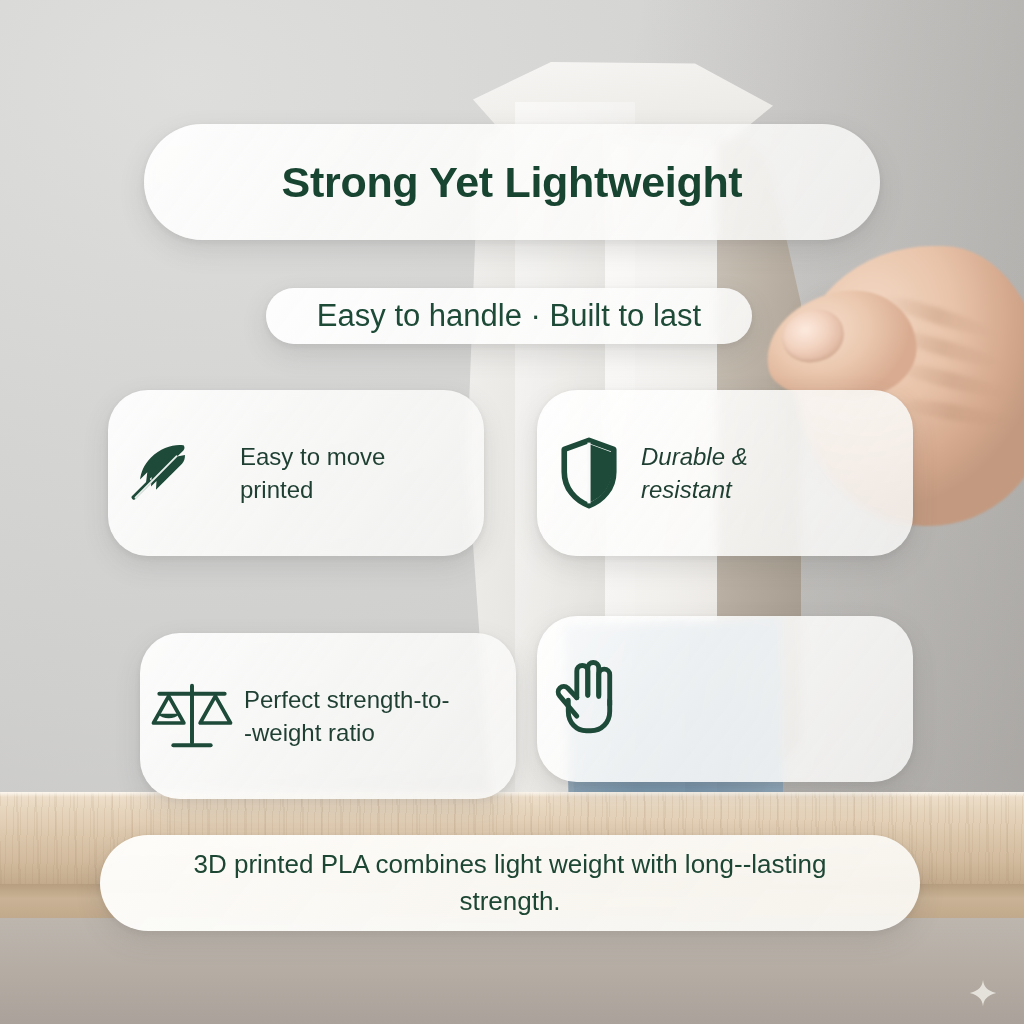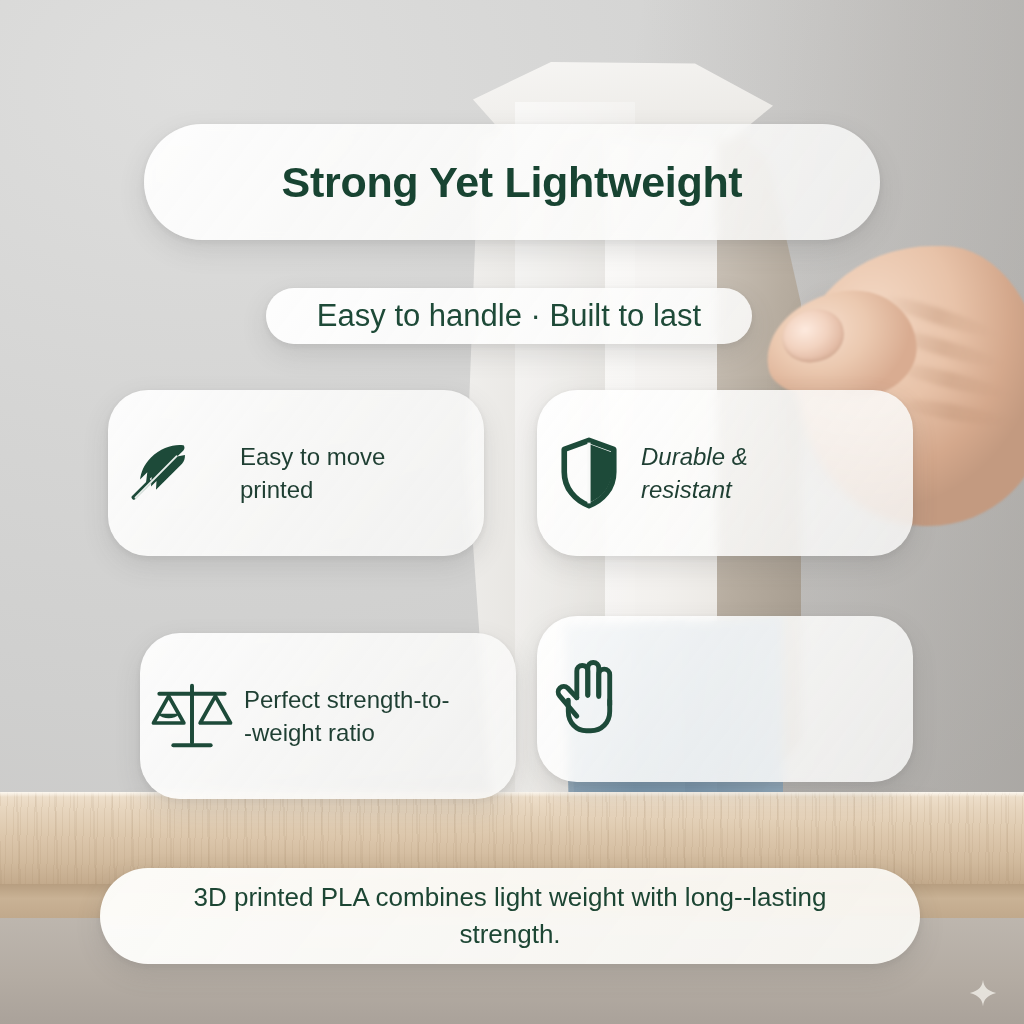--- a/index.html
+++ b/index.html
@@ -174,21 +174,21 @@
     width:104px;min-width:104px;height:100px;
     display:flex;align-items:center;justify-content:center;
     color:#1d4a39;
   }
   .card-label{
     font-size:24px;line-height:1.38;color:#1f3f33;
     white-space:nowrap;
   }
 
   .footer-pill{
-    left:100px;top:868px;width:820px;height:96px;border-radius:48px;
+    left:100px;top:835px;width:820px;height:96px;border-radius:48px;
     display:flex;align-items:center;justify-content:center;
     background:linear-gradient(128deg, rgba(255,255,253,.95) 0%, rgba(251,250,246,.90) 100%);
   }
   .footer-text{
     font-size:26px;line-height:1.42;color:#1d4634;text-align:center;
     max-width:660px;
   }
 
   .sparkle{
     position:absolute;left:968px;top:978px;width:30px;height:30px;

